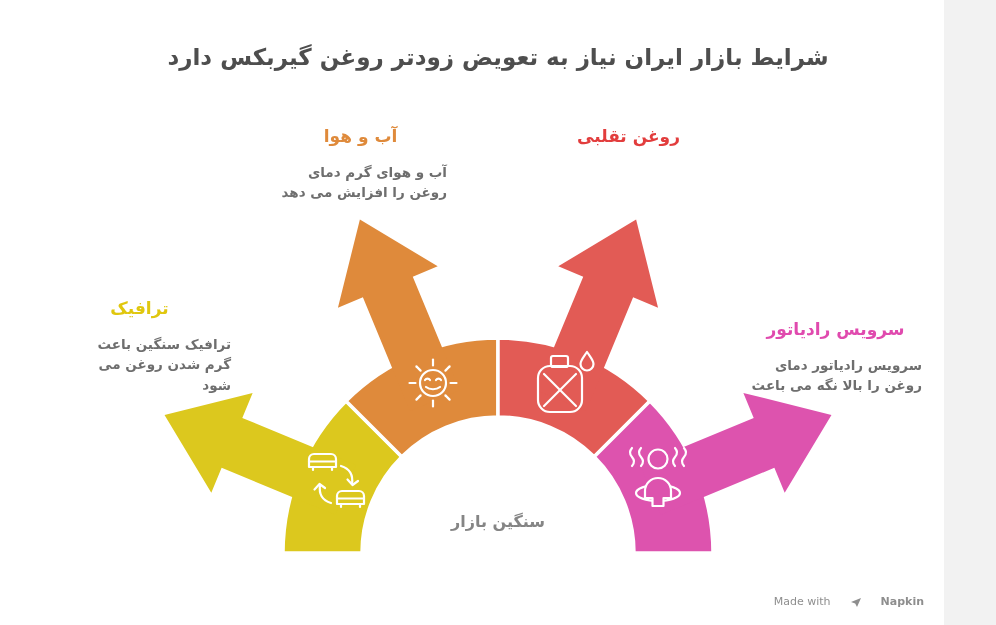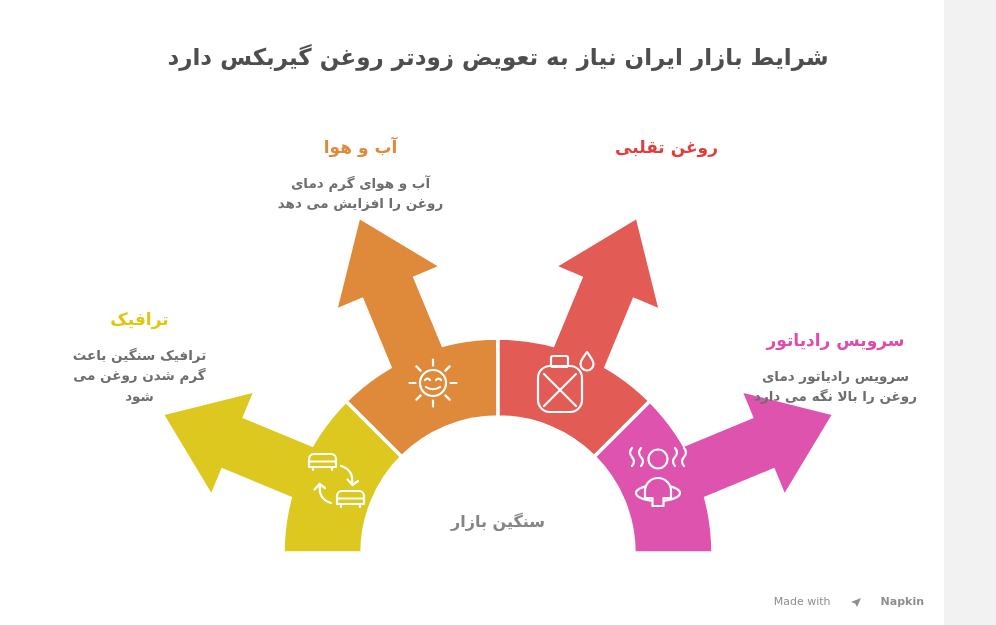--- a/index.html
+++ b/index.html
@@ -8,24 +8,24 @@
     font-family:"DejaVu Sans","Liberation Sans",sans-serif;
   }
   .stage svg.diagram{position:absolute;left:0;top:0;}
   .ol{stroke:#ffffff;stroke-width:3.5;stroke-linejoin:round;}
   .icon{stroke:#ffffff;stroke-width:2.2;fill:none;stroke-linecap:round;stroke-linejoin:round;}
   .page-title{
     position:absolute;left:0;top:44px;width:996px;text-align:center;direction:rtl;
     font-size:23px;font-weight:700;margin:0;
   }
   .label{position:absolute;direction:rtl;text-align:center;}
-  .label h2{margin:15px 0 9px 0;font-size:17px;font-weight:700;}
-  .label p{margin:16px;font-size:13.5px;font-weight:600;line-height:1.5;white-space:pre-line;}
+  .label h2{margin:4px 0 9px 0;font-size:17px;font-weight:700;}
+  .label p{margin:16px;font-size:13.5px;font-weight:600;line-height:1.5;white-space:pre-line;text-align:right;}
   .lbl-weather{left:258px;top:122px;width:205px;}
-  .lbl-fakeoil{left:564px;top:122px;width:205px;}
+  .lbl-fakeoil{left:526px;top:122px;width:205px;}
   .lbl-traffic{left:32px;top:294px;width:215px;}
   .lbl-radiator{left:733px;top:315px;width:205px;}
   .center-label{
     position:absolute;left:398px;top:512px;width:200px;text-align:center;direction:rtl;
     font-size:16px;font-weight:700;margin:0;
   }
   .footer{
     position:absolute;right:20px;bottom:17px;display:flex;align-items:center;gap:19px;
     font-size:11px;
   }
@@ -125,21 +125,21 @@
   <div class="label lbl-traffic">
     <h2 style="color: rgb(224, 199, 15);">ترافیک</h2>
     <p style="color: rgb(110, 110, 110);">ترافیک سنگین باعث
 گرم شدن روغن می
 شود</p>
   </div>
 
   <div class="label lbl-radiator">
     <h2 style="color: rgb(224, 74, 174);">سرویس رادیاتور</h2>
     <p style="color: rgb(110, 110, 110);">سرویس رادیاتور دمای
-روغن را بالا نگه می دارد</p>
+روغن را بالا نگه می باعث</p>
   </div>
 
   <p class="center-label" style="color: rgb(133, 133, 133);">سنگین بازار</p>
 
   <div class="footer" style="color: rgb(142, 142, 142);">
     <span>Made with</span>
     <svg width="12" height="12" viewBox="0 0 12 12">
       <path d="M1,6 L11,2 L7,11 L5.2,7.4 Z" fill="#8e8e8e"></path>
     </svg>
     <span class="brand">Napkin</span>

